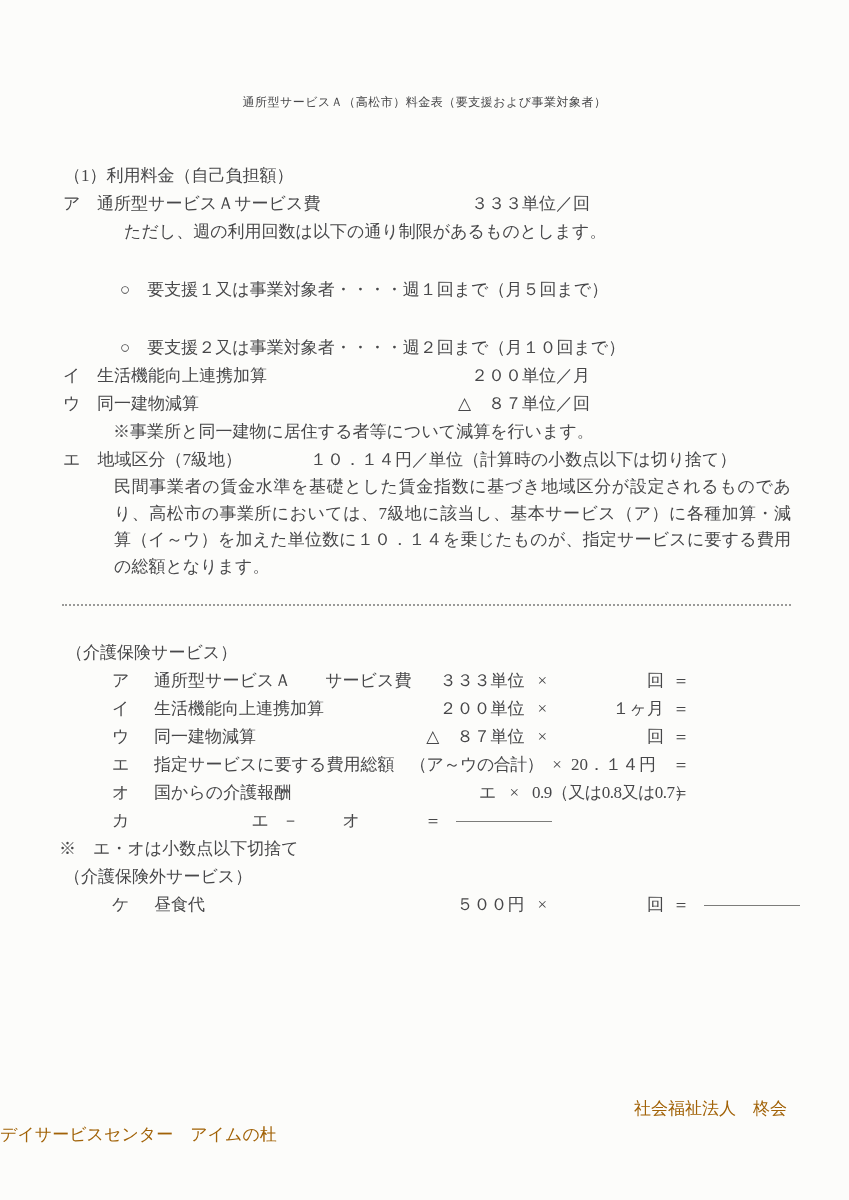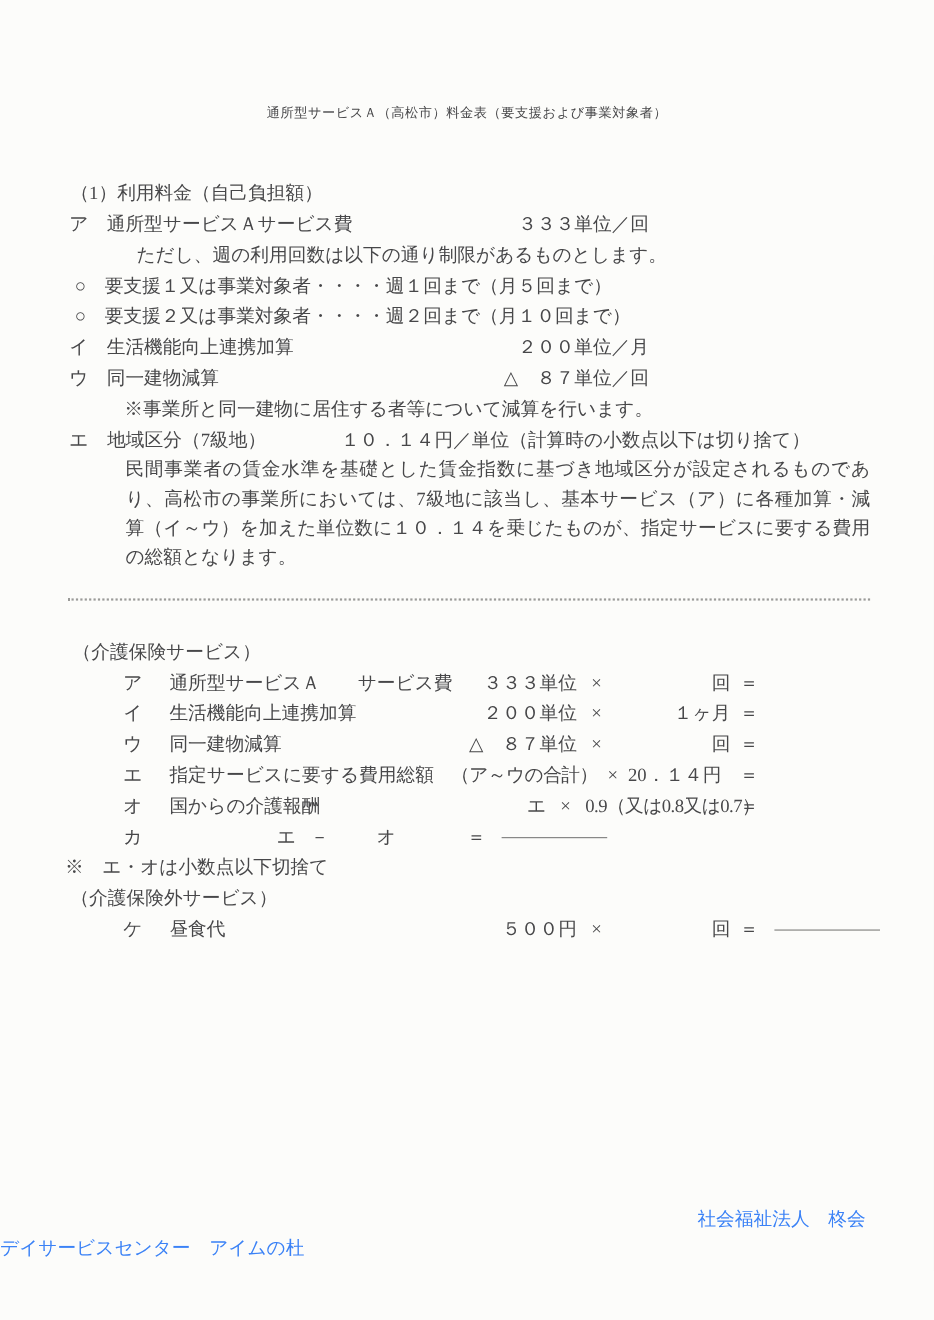--- a/index.html
+++ b/index.html
@@ -23,21 +23,21 @@
   }
   
   .sec1 { margin-top: 46px; }
   .sec1-heading { padding-left: 64px; }
   .sec1-row { display: flex; align-items: baseline; padding-left: 63px; padding-right: 259px; }
   .s1-kana { width: 34px; flex: none; }
   .s1-label { flex: 1; white-space: nowrap; }
   .s1-value { flex: none; width: 160px; text-align: right; white-space: nowrap; }
   .s1-note { padding-left: 124px; }
   .s1-note2 { padding-left: 113px; }
-  .s1-bullet { padding-left: 68px; white-space: nowrap; }
+  .s1-bullet { padding-left: 120px; white-space: nowrap; margin-top: 30px; }
   .s1-row-e { padding-left: 63px; white-space: nowrap; }
   .s1-para {
     margin: 0;
     padding-left: 114px;
     padding-right: 58px;
     text-align: justify;
     line-height: 26.5px;
   }
   
   .divider {
@@ -65,21 +65,21 @@
   .c-blank.lined { border-bottom: 1.5px solid #7c7c7a; transform: translateY(-4px); }
   .calc-note { padding-left: 59px; }
   .sec3-heading { padding-left: 64px; margin-top: 0; }
   
   .footer {
     position: absolute;
     bottom: 52px;
     left: 0;
     right: 0;
     line-height: 26px;
-    color: #3b82f6;
+    color: #a16207;
   }
   .footer-line1 { text-align: right; padding-right: 62px; }
   .footer-line2 { text-align: left; padding-right: 40px; }
 </style>
 </head>
 <body>
 
 <div class="page">
 
   <div class="title">通所型サービスＡ（高松市）料金表（要支援および事業対象者）</div>

